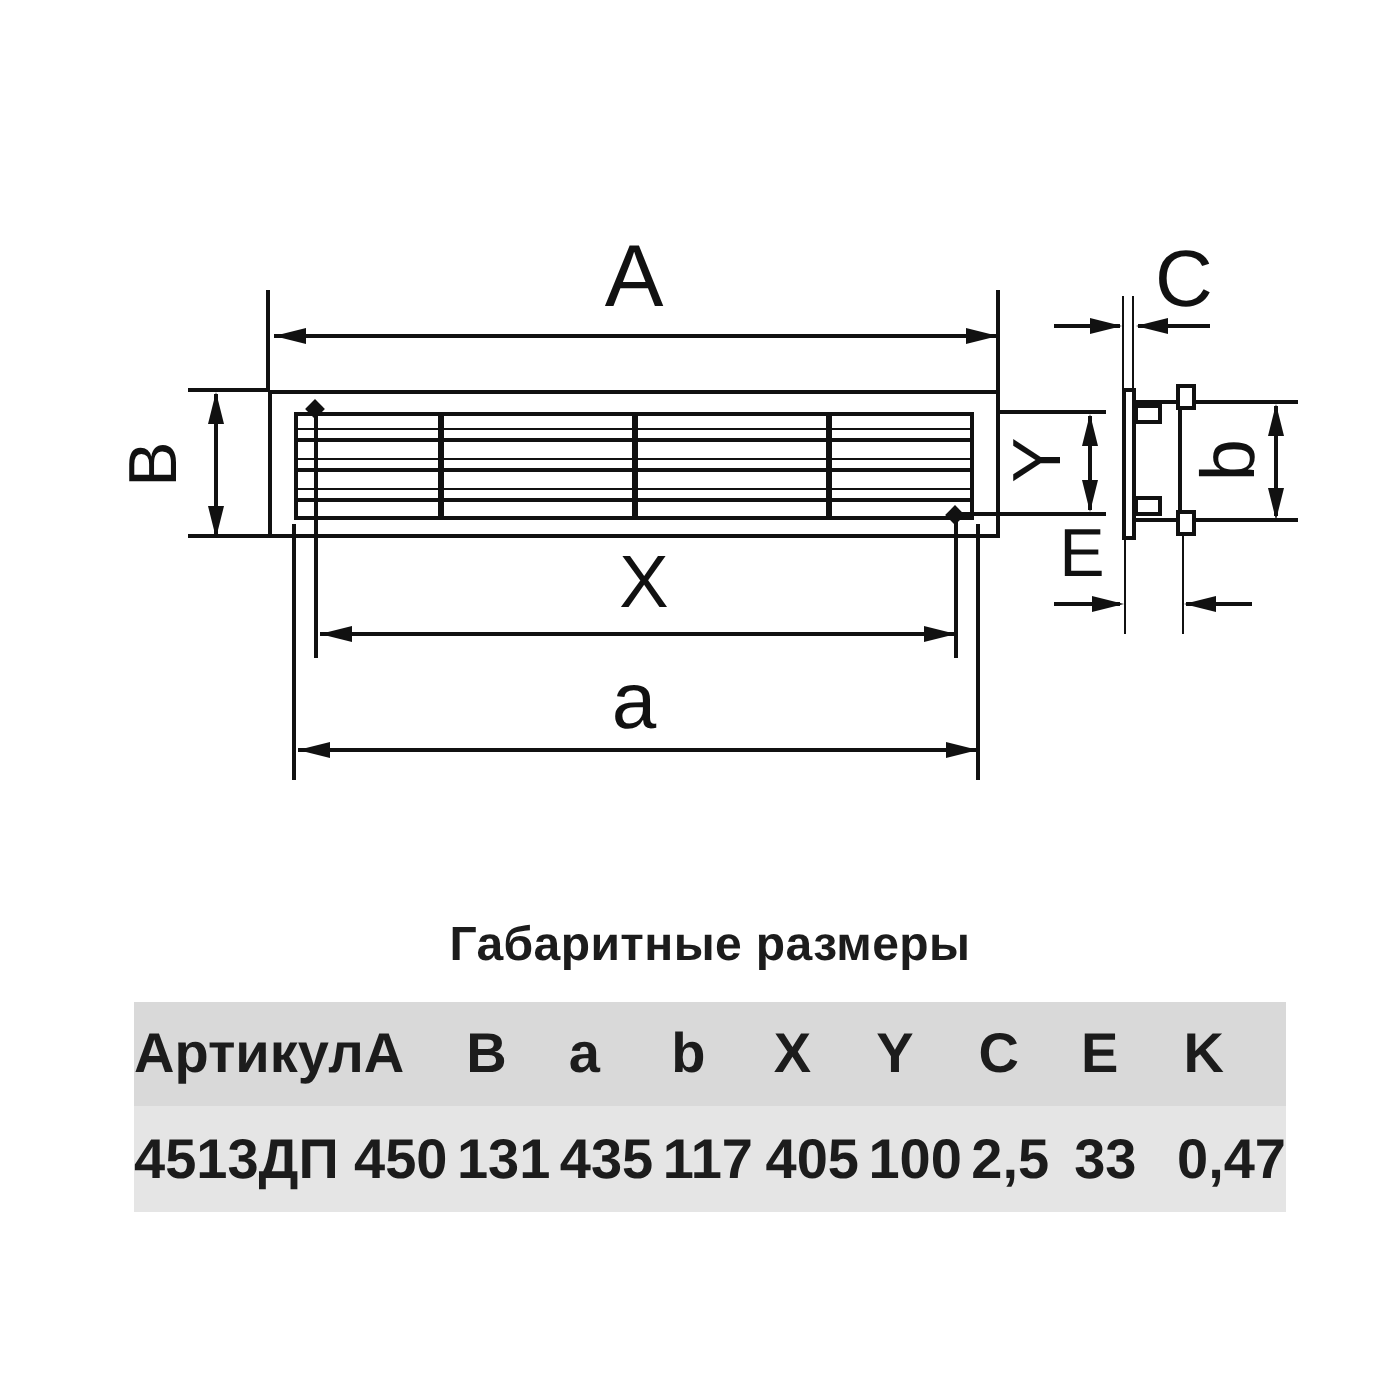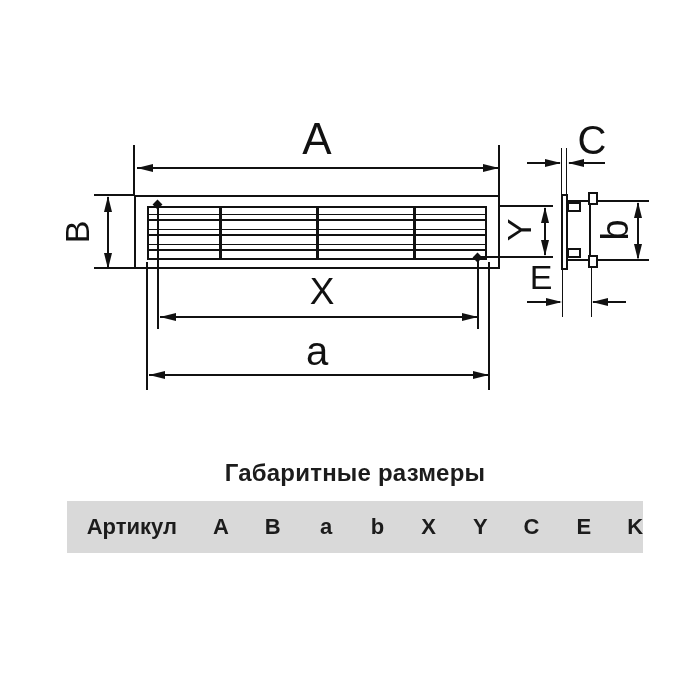--- a/index.html
+++ b/index.html
@@ -25,21 +25,21 @@
   .dim.rot{transform:translate(-50%,-50%) rotate(-90deg);}
   
   .tbl-title{
     position:absolute;left:0;top:459px;width:710px;text-align:center;
     font-size:24px;font-weight:700;letter-spacing:0.2px;
   }
   .tbl{position:absolute;left:67px;top:501px;width:576px;}
   .tr{display:flex;width:100%;align-items:center;}
   .tr.head{height:52px;background:#d9d9d9;}
   .tr.body{height:53px;background:#e5e5e5;}
-  .td{flex:1;text-align:right;font-size:22px;font-weight:700;white-space:nowrap;}
+  .td{flex:1;text-align:left;font-size:28px;font-weight:700;white-space:nowrap;}
   .td.art{flex:0 0 110px;}
   .foot{
     position:absolute;left:63px;top:630px;font-size:25px;font-weight:700;white-space:nowrap;
   }
 </style>
 </head>
 <body>
 
 <div class="canvas">
 
@@ -133,16 +133,28 @@
       <div class="td">A</div>
       <div class="td">B</div>
       <div class="td">a</div>
       <div class="td">b</div>
       <div class="td">X</div>
       <div class="td">Y</div>
       <div class="td">C</div>
       <div class="td">E</div>
       <div class="td">K</div>
     </div>
+    <div class="tr body">
+      <div class="td art">4513ДП</div>
+      <div class="td">450</div>
+      <div class="td">131</div>
+      <div class="td">435</div>
+      <div class="td">117</div>
+      <div class="td">405</div>
+      <div class="td">100</div>
+      <div class="td">2,5</div>
+      <div class="td">33</div>
+      <div class="td">0,47</div>
+    </div>
   </div>
 
 
 </div>
 
 </body></html>

